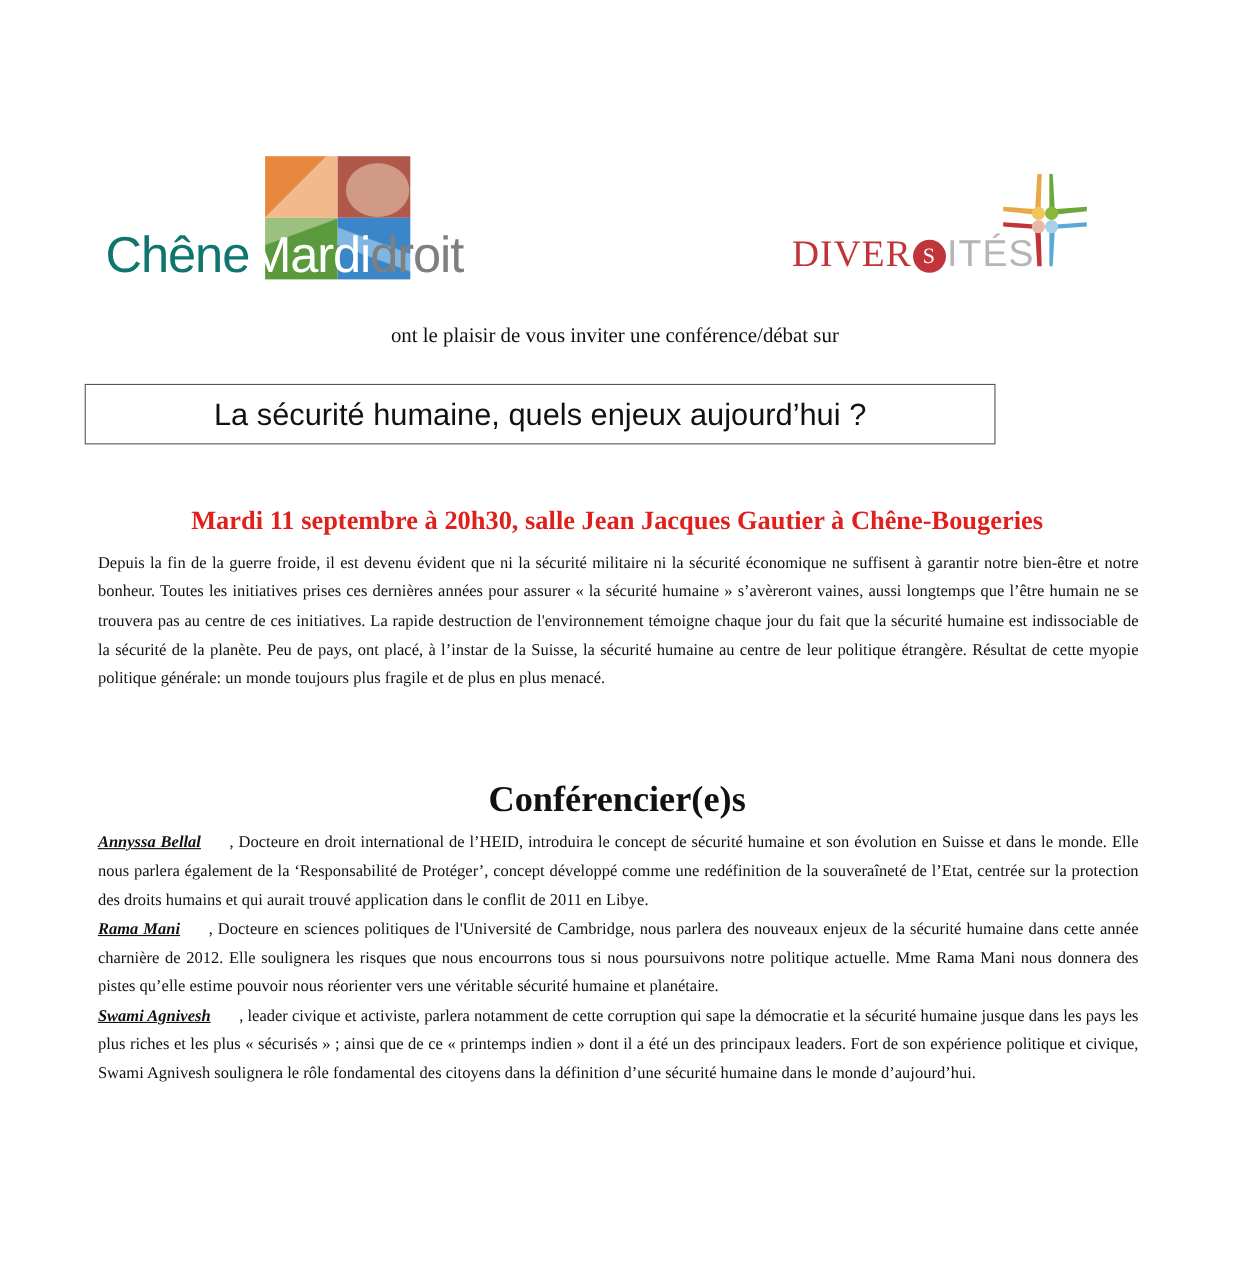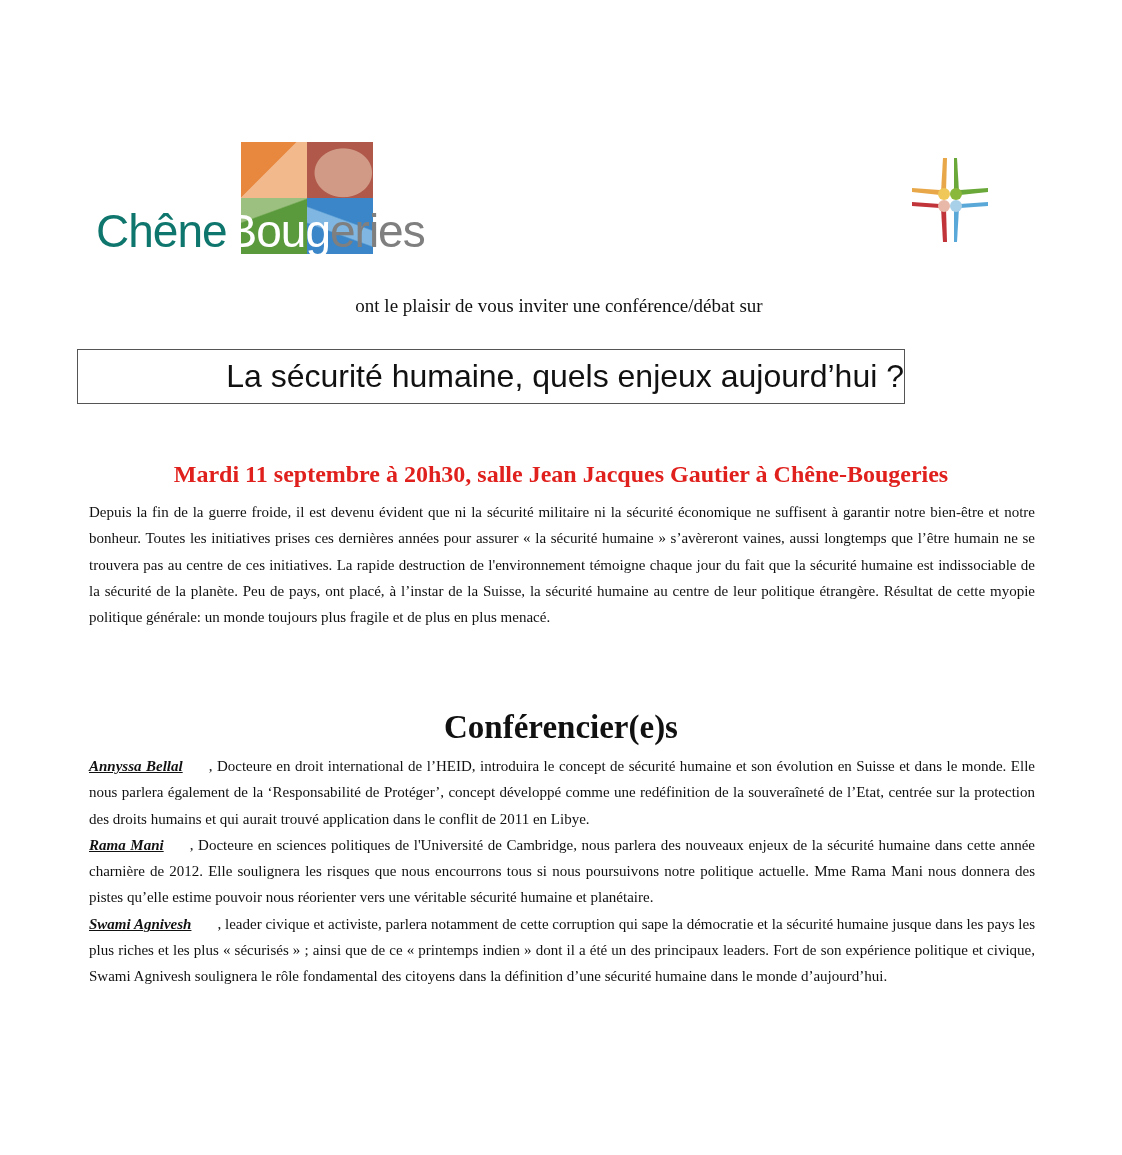--- a/index.html
+++ b/index.html
@@ -15,21 +15,21 @@
   .cb-t3 { color:#7f7f7f; }
 
   
   #logo-div { left:720px; top:158px; width:270px; height:96px; }
   .div-text { position:absolute; left:0; top:56px; font-family:"Liberation Serif", serif; font-size:34px; color:#c0343a; letter-spacing:1px; line-height:1; white-space:nowrap; }
   .div-s { display:inline-block; width:30px; height:30px; border-radius:50%; background:#c0343a; color:#fff; font-size:20px; text-align:center; line-height:30px; vertical-align:3px; margin:0 1px; }
   .div-rest { font-family:"Liberation Sans", sans-serif; color:#b5b5b5; font-weight:300; }
 
   #invite-line { left:0; width:1118px; top:295px; text-align:center; font-weight:normal; font-size:19px; }
 
-  #title-box { left:77px; top:349px; width:828px; height:55px; border:1px solid #555; box-sizing:border-box; text-align:right; font-family:"Liberation Sans", sans-serif; font-size:32px; line-height:53px; }
+  #title-box { left:77px; top:349px; width:828px; height:55px; border:1px solid #555; box-sizing:border-box; text-align:center; font-family:"Liberation Sans", sans-serif; font-size:28px; line-height:53px; }
 
   #event-line { left:0; width:1122px; top:437px; text-align:center; font-weight:bold; font-size:24px; color:#e0201c;margin-top:24px; }
 
   .body-text { font-size:15px; line-height:26.3px; text-align:justify; text-align-last:left; }
   #intro { left:89px; top:499px; width:946px; }
 
   #speakers-heading { left:0; width:1122px; top:709px; text-align:center; font-weight:bold; font-size:33px; }
   #speakers-heading span { text-decoration-thickness:1px; text-underline-offset:4px; }
 
   #speakers { left:89px; top:753px; width:946px; }
@@ -38,24 +38,25 @@
   .spk { display:block; }
 </style>
 </head>
 <body>
 
 <div id="logo-cb" class="abs">
   <div class="cb-sq" style="left:145px;top:0;background:linear-gradient(135deg,#e8873e 0%,#e8873e 45%,#f2b98c 46%,#f2b98c 100%);"></div>
   <div class="cb-sq" style="left:211px;top:0;background:radial-gradient(ellipse at 55% 55%,#d09a86 0%,#d09a86 55%,#b0584a 57%,#b0584a 100%);"></div>
   <div class="cb-sq" style="left:145px;top:56px;background:linear-gradient(160deg,#9cc07f 0%,#9cc07f 30%,#5a9a3c 32%,#5a9a3c 100%);"></div>
   <div class="cb-sq" style="left:211px;top:56px;background:linear-gradient(200deg,#3a86c8 0%,#3a86c8 40%,#7fb6e2 42%,#7fb6e2 60%,#3a86c8 62%);"></div>
-  <div class="cb-text"><span class="cb-t1">Chêne</span><span class="cb-t2">Boug</span><span class="cb-t3">eries</span></div>
+  <div class="cb-text"><span class="cb-t1">Chêne</span><span class="cb-t2">Mardi</span><span class="cb-t3">droit</span></div>
 </div>
 
 <div id="logo-div" class="abs">
+  <div class="div-text"><span>DIVER</span><span class="div-s">S</span><span class="div-rest">ITÉS</span></div>
   <svg class="abs" style="left:190px;top:0;" width="80" height="86" viewBox="0 0 80 86">
 
     <polygon points="33,0 37,0 36,34 31,34" fill="#e8a84a"></polygon>
     <polygon points="2,30 30,32 30,37 2,34" fill="#e8a84a"></polygon>
 
     <polygon points="44,0 47,0 49,34 44,34" fill="#6aa83a"></polygon>
     <polygon points="50,32 78,30 78,34 50,37" fill="#6aa83a"></polygon>
 
     <polygon points="2,44 30,46 30,50 2,48" fill="#c0343a"></polygon>
     <polygon points="31,50 36,50 37,84 33,84" fill="#c0343a"></polygon>

